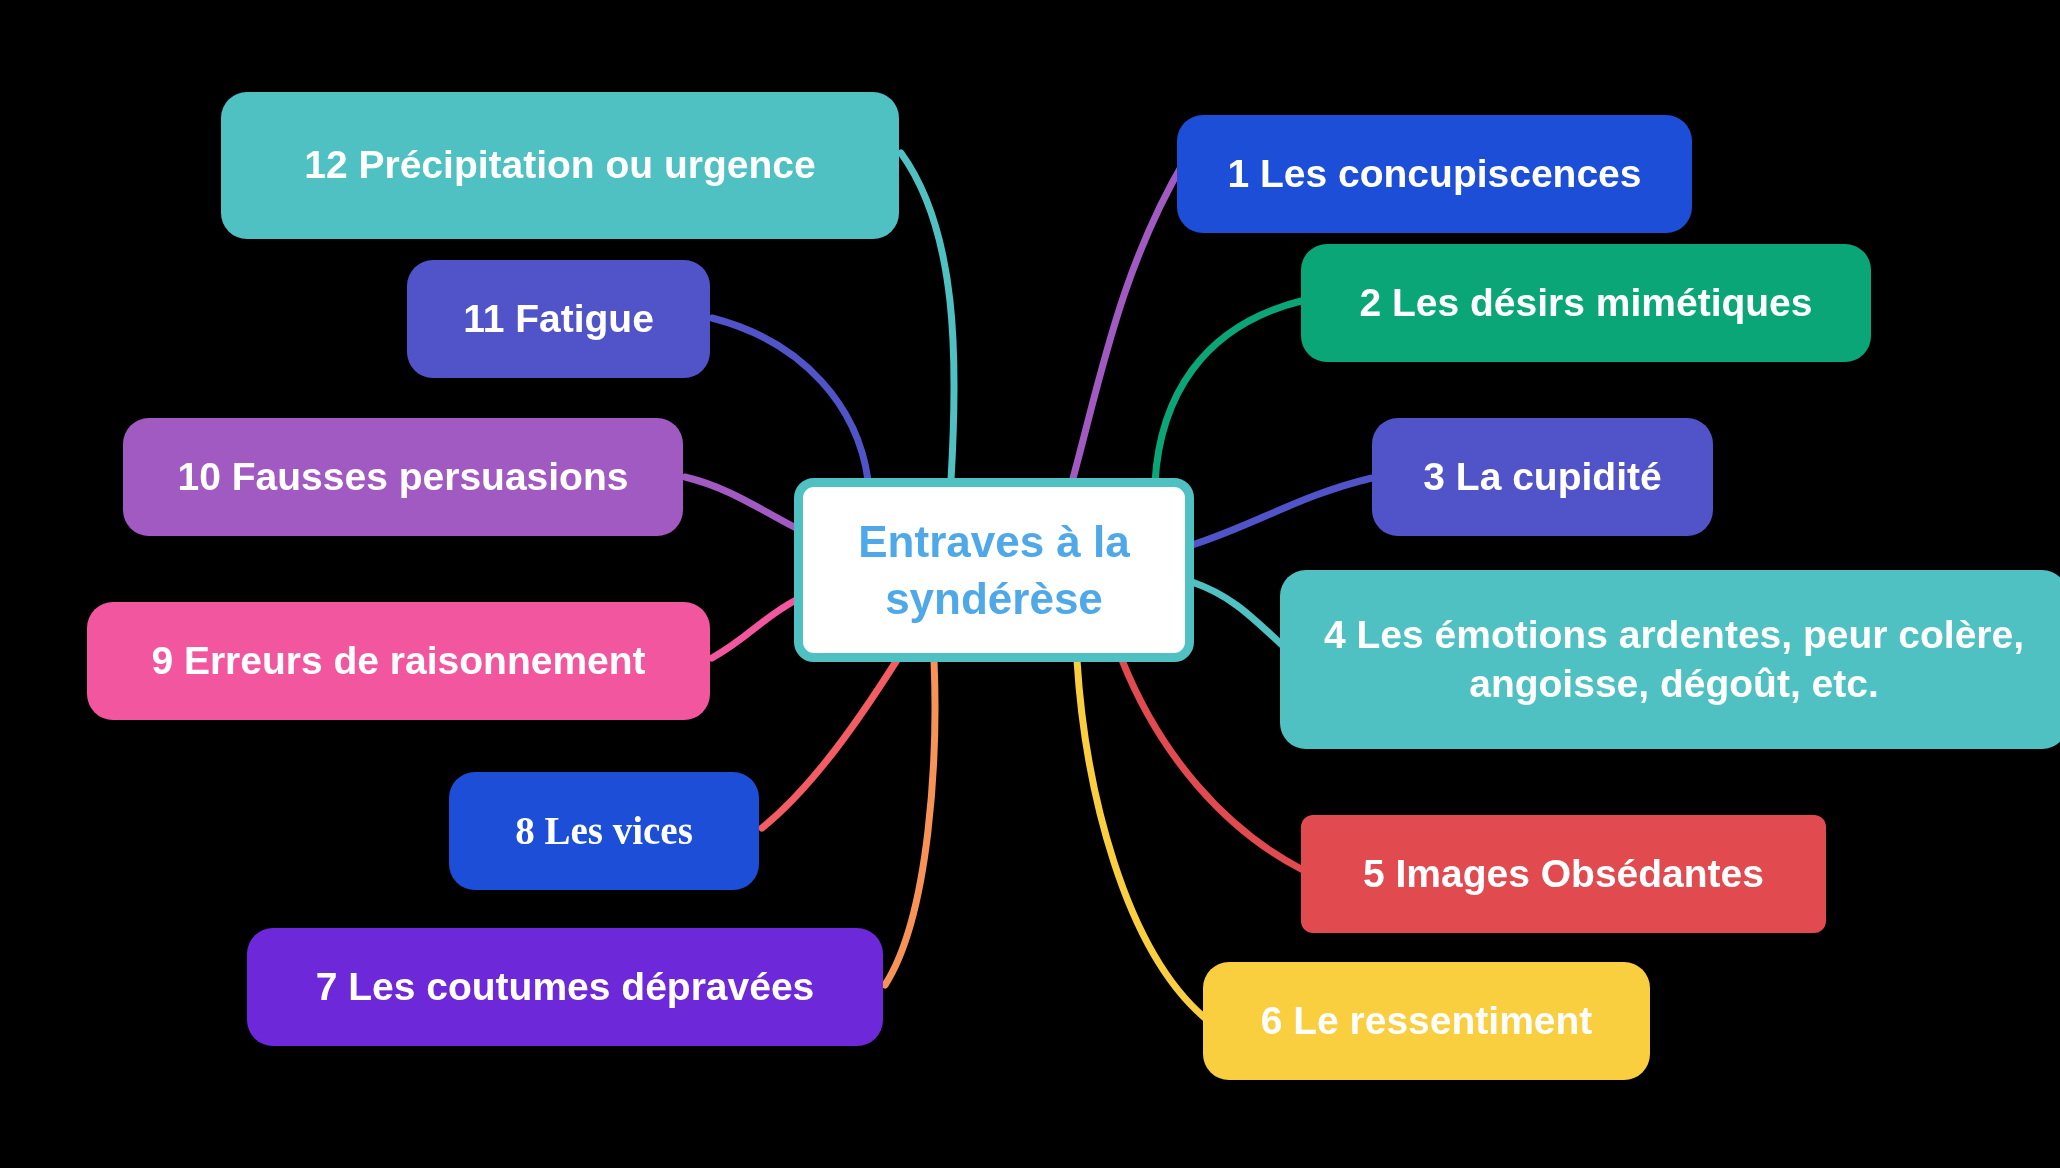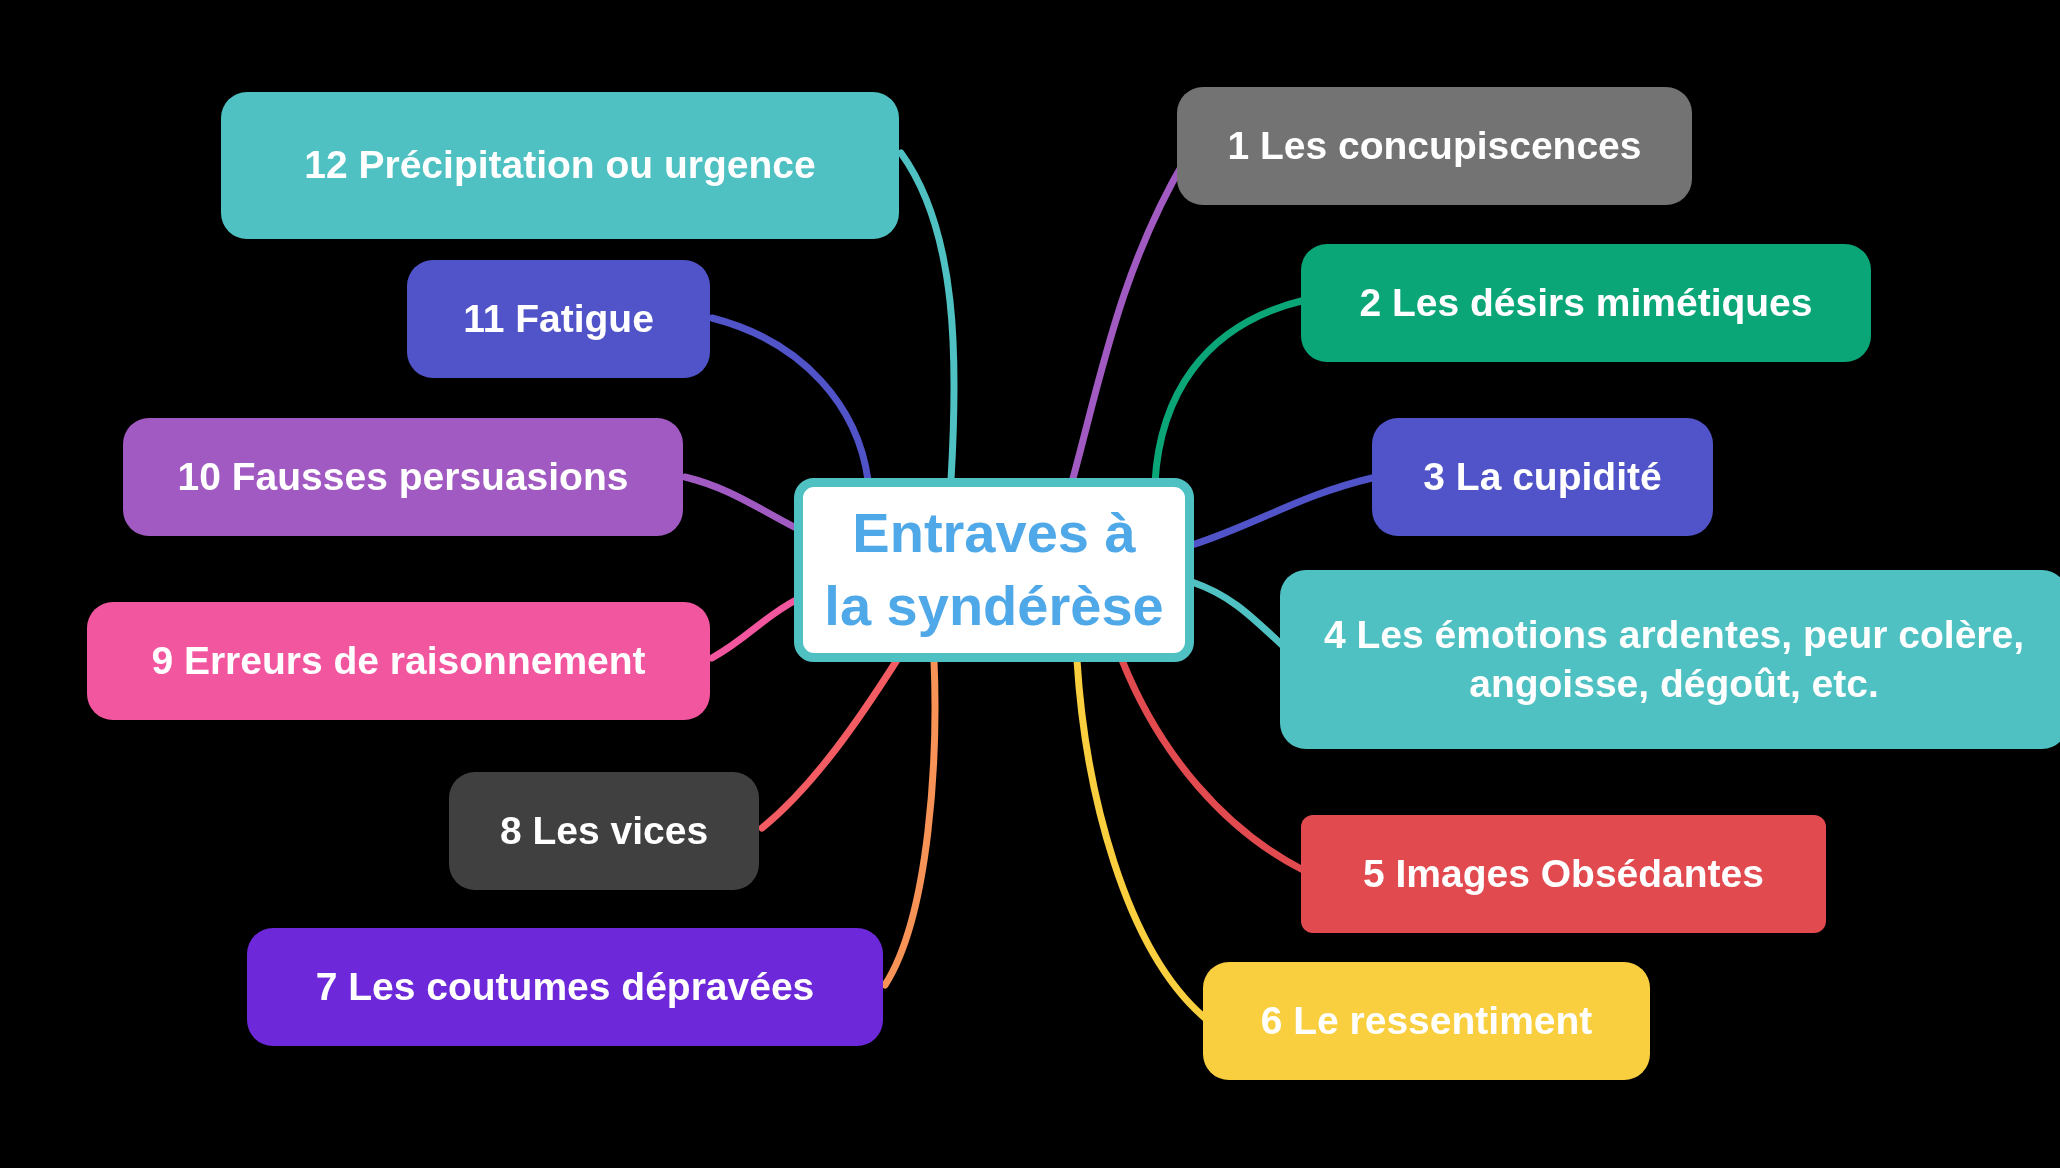--- a/index.html
+++ b/index.html
@@ -34,21 +34,21 @@
   .n11{left:407px; top:260px;width:303px;height:118px;}
   .n12{left:221px; top:92px; width:678px;height:147px;}
 
   .center-node{
     position:absolute;left:794px;top:478px;width:400px;height:184px;
     background:#ffffff;
     border:9px solid #4FC1C2;
     border-radius:20px;
     display:flex;align-items:center;justify-content:center;
     text-align:center;
-    font-weight:bold;font-size:56px;line-height:1.3;
+    font-weight:bold;font-size:44px;line-height:1.3;
     padding:0 20px;box-sizing:border-box;
   }
 </style>
 </head>
 <body style="background-color: rgb(0, 0, 0);">
 
 <div class="canvas">
 
   <svg class="connectors" viewBox="0 0 2060 1168">
     <path d="M 1185 160 C 1120 270 1100 380 1072 482" stroke="#A25AC3"></path>
@@ -58,42 +58,42 @@
     <path d="M 1303 870 C 1225 830 1160 755 1122 660" stroke="#E14B50"></path>
     <path d="M 1205 1018 C 1125 950 1085 790 1077 660" stroke="#F9CE3F"></path>
     <path d="M 885 985 C 930 915 938 755 934 660" stroke="#F79356"></path>
     <path d="M 762 828 C 815 785 862 715 897 660" stroke="#F25C62"></path>
     <path d="M 712 658 C 748 638 762 618 796 600" stroke="#F2569F"></path>
     <path d="M 685 477 C 730 488 757 508 796 528" stroke="#A25AC3"></path>
     <path d="M 712 318 C 805 342 858 408 868 480" stroke="#5154C8"></path>
     <path d="M 901 153 C 958 232 958 360 951 480" stroke="#4FC1C2"></path>
   </svg>
 
-  <div class="node n1" style="background-color: #737373;">
+  <div class="node n1" style="background-color: #1d4ed8; margin-top: 28px;">
       <span>1 Les concupiscences</span>
     </div>
   <div class="node n2" style="background-color: rgb(11, 166, 120);">
       <span>2 Les désirs mimétiques</span>
     </div>
   <div class="node n3" style="background-color: rgb(81, 84, 200);">
       <span>3 La cupidité</span>
     </div>
   <div class="node n4" style="background-color: rgb(79, 193, 194);">
       <span>4 Les émotions ardentes, peur colère, angoisse, dégoût, etc.</span>
     </div>
   <div class="node n5" style="background-color: rgb(225, 75, 80); border-radius: 12px;">
       <span>5 Images Obsédantes</span>
     </div>
   <div class="node n6" style="background-color: rgb(249, 206, 63);">
       <span>6 Le ressentiment</span>
     </div>
   <div class="node n7" style="background-color: #6d28d9;">
       <span>7 Les coutumes dépravées</span>
     </div>
-  <div class="node n8" style="background-color: #404040;">
+  <div class="node n8" style="background-color: #1d4ed8; font-family: Liberation Serif, serif;">
       <span>8 Les vices</span>
     </div>
   <div class="node n9" style="background-color: rgb(242, 86, 159);">
       <span>9 Erreurs de raisonnement</span>
     </div>
   <div class="node n10" style="background-color: rgb(162, 90, 195);">
       <span>10 Fausses persuasions</span>
     </div>
   <div class="node n11" style="background-color: rgb(81, 84, 200);">
       <span>11 Fatigue</span>

